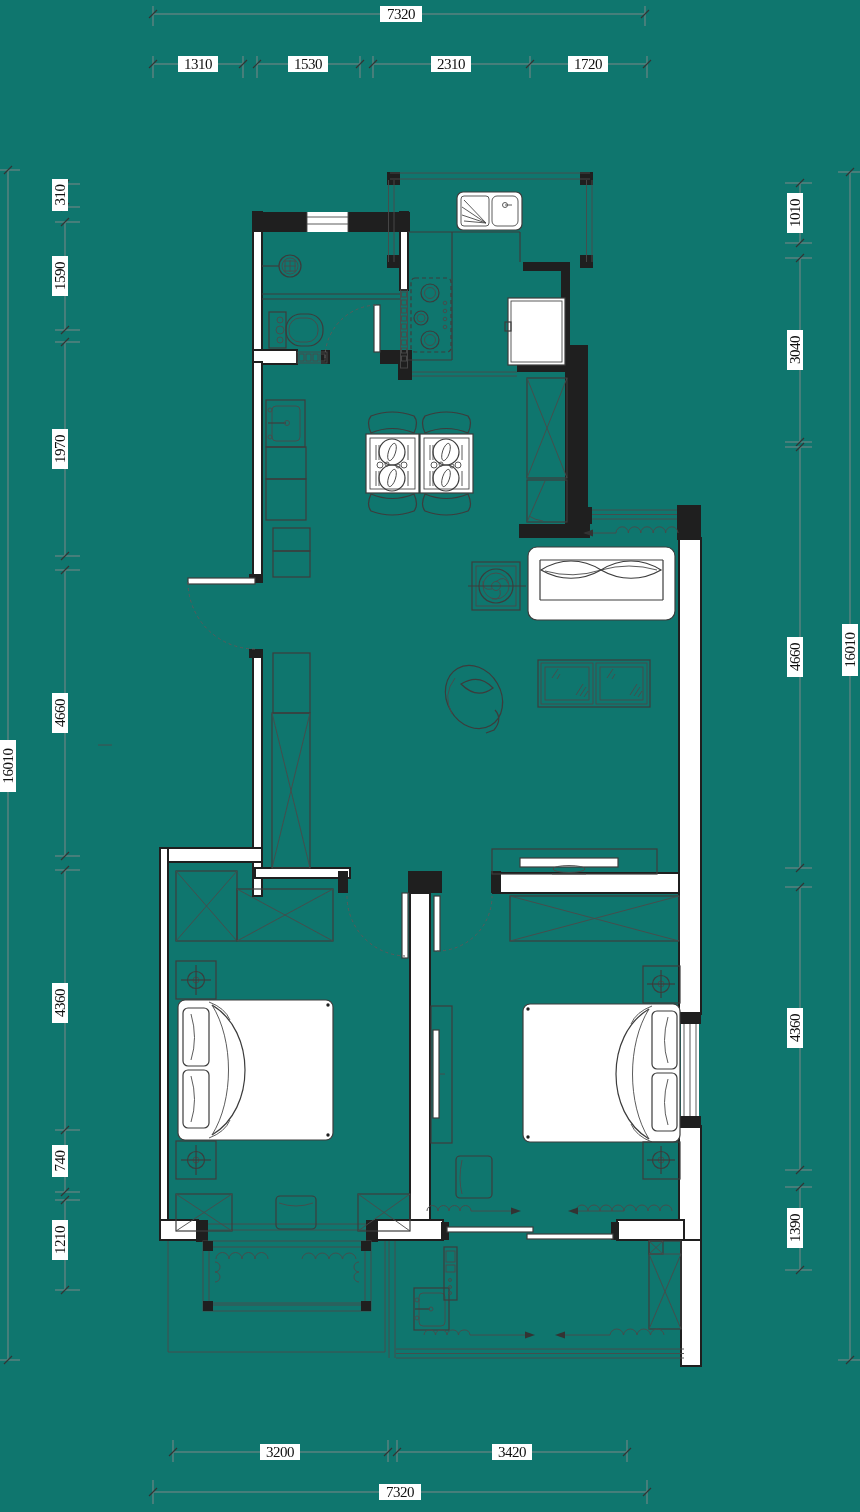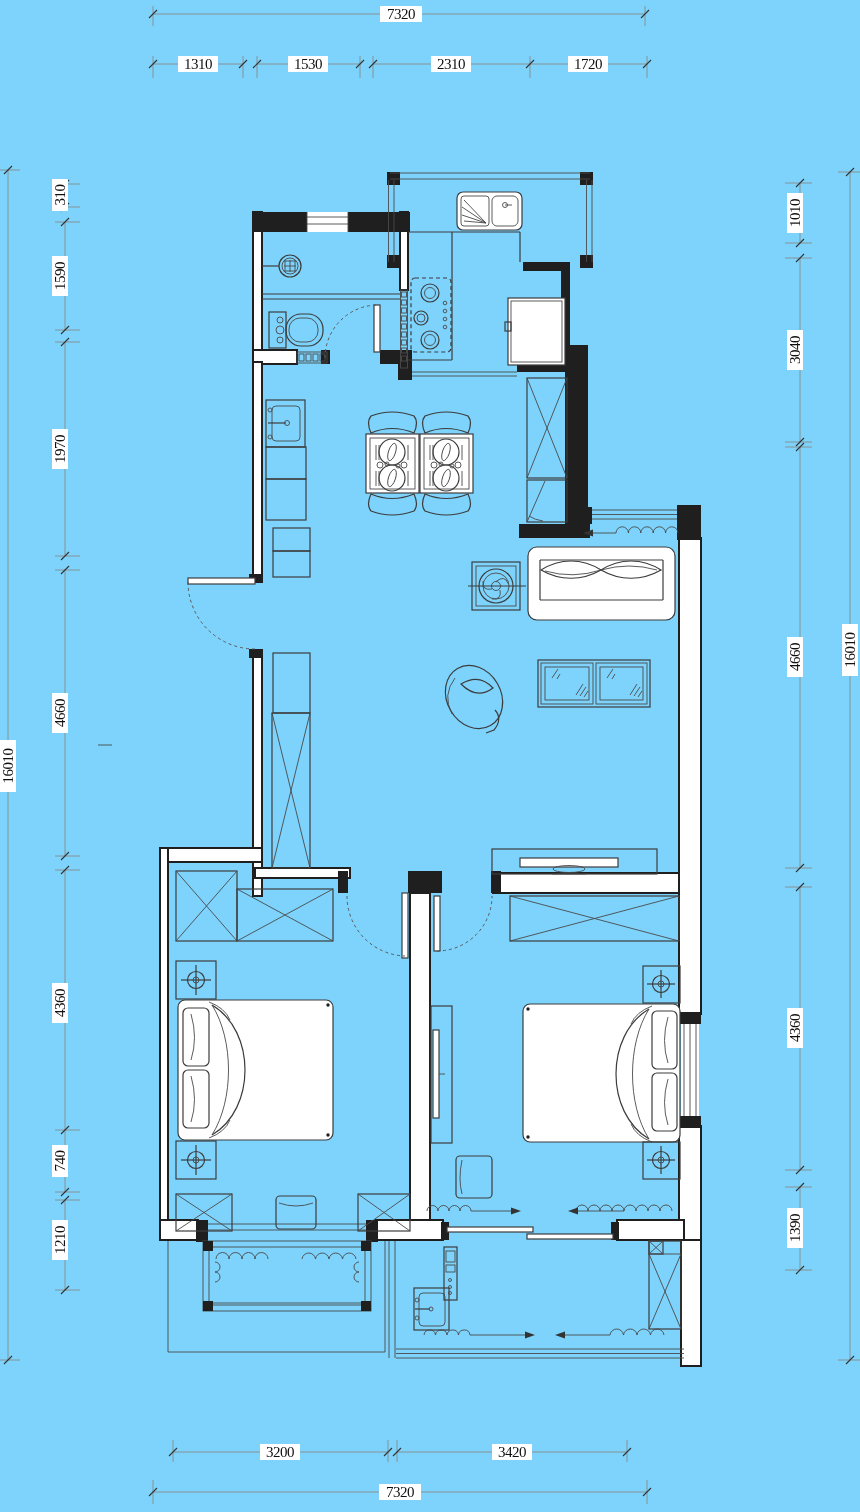--- a/index.html
+++ b/index.html
@@ -1,16 +1,16 @@
 <!DOCTYPE html>
 <html><head>
 <meta charset="utf-8">
 <style>
   html,body{margin:0;padding:0;background:#fff}
-  .canvas{position:relative;width:860px;height:1512px;background:#7dd3fc;overflow:hidden;font-family:"Liberation Serif",serif}
+  .canvas{position:relative;width:860px;height:1512px;background:#0f766e;overflow:hidden;font-family:"Liberation Serif",serif}
   svg{position:absolute;left:0;top:0}
   .w{fill:#fff;stroke:#1f1f1f;stroke-width:2}
   .wf{fill:#1f1f1f;stroke:none}
   .f{fill:none;stroke:#3c3c3c;stroke-width:1.2}
   .fw{fill:#fff;stroke:#3c3c3c;stroke-width:1.2}
   .t{fill:none;stroke:#4a4a4a;stroke-width:.9}
   .d{fill:none;stroke:#5a5a5a;stroke-width:1;stroke-dasharray:3 3}
   .dim{stroke:#8a8a8a;stroke-width:.9;fill:none}
   .tick{stroke:#333;stroke-width:1.1}
   .lbl{font-family:"Liberation Serif",serif;font-size:15px;fill:#101010;letter-spacing:-.5px}

